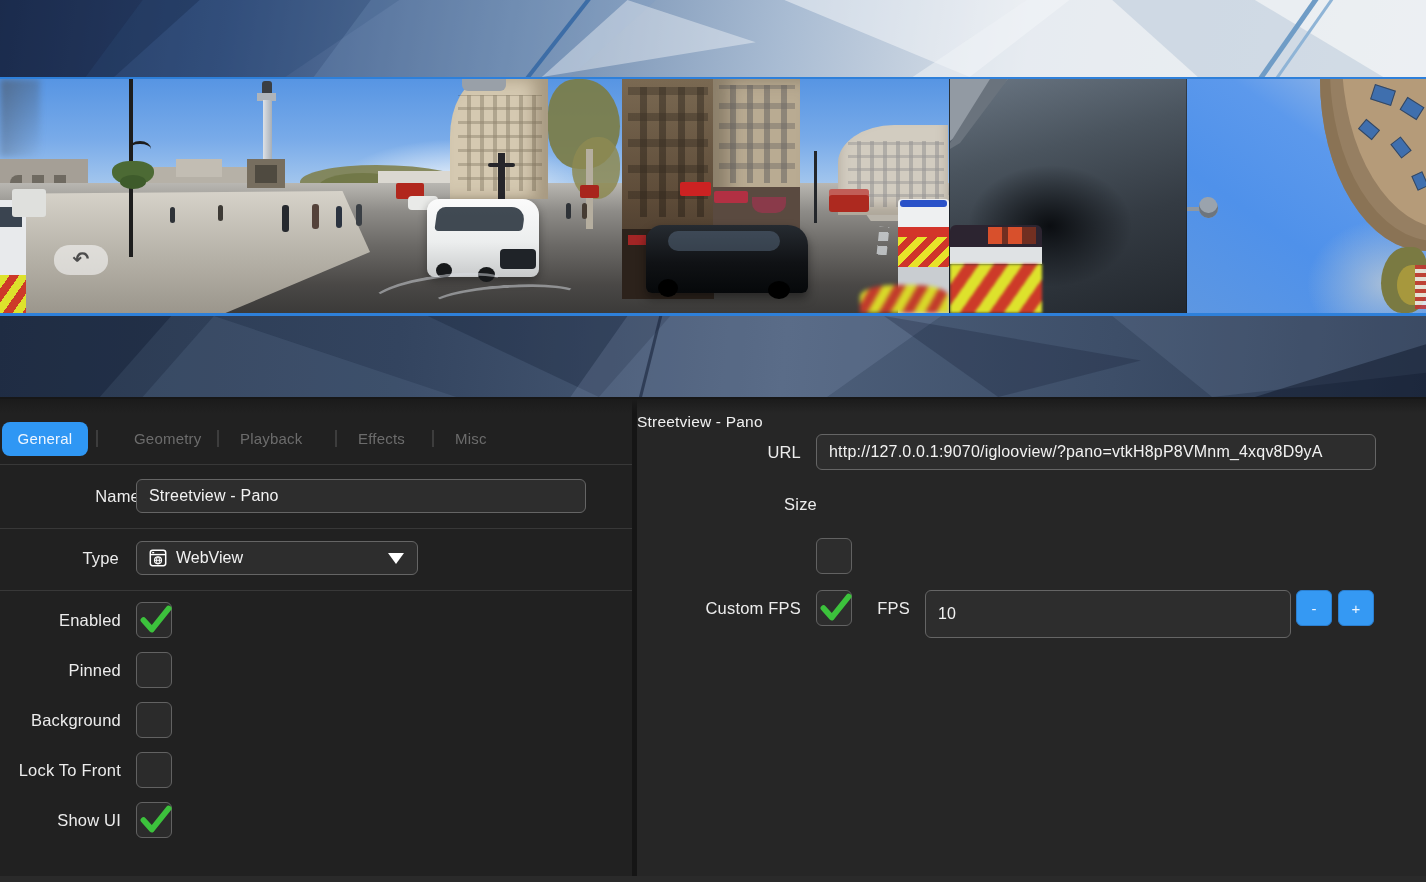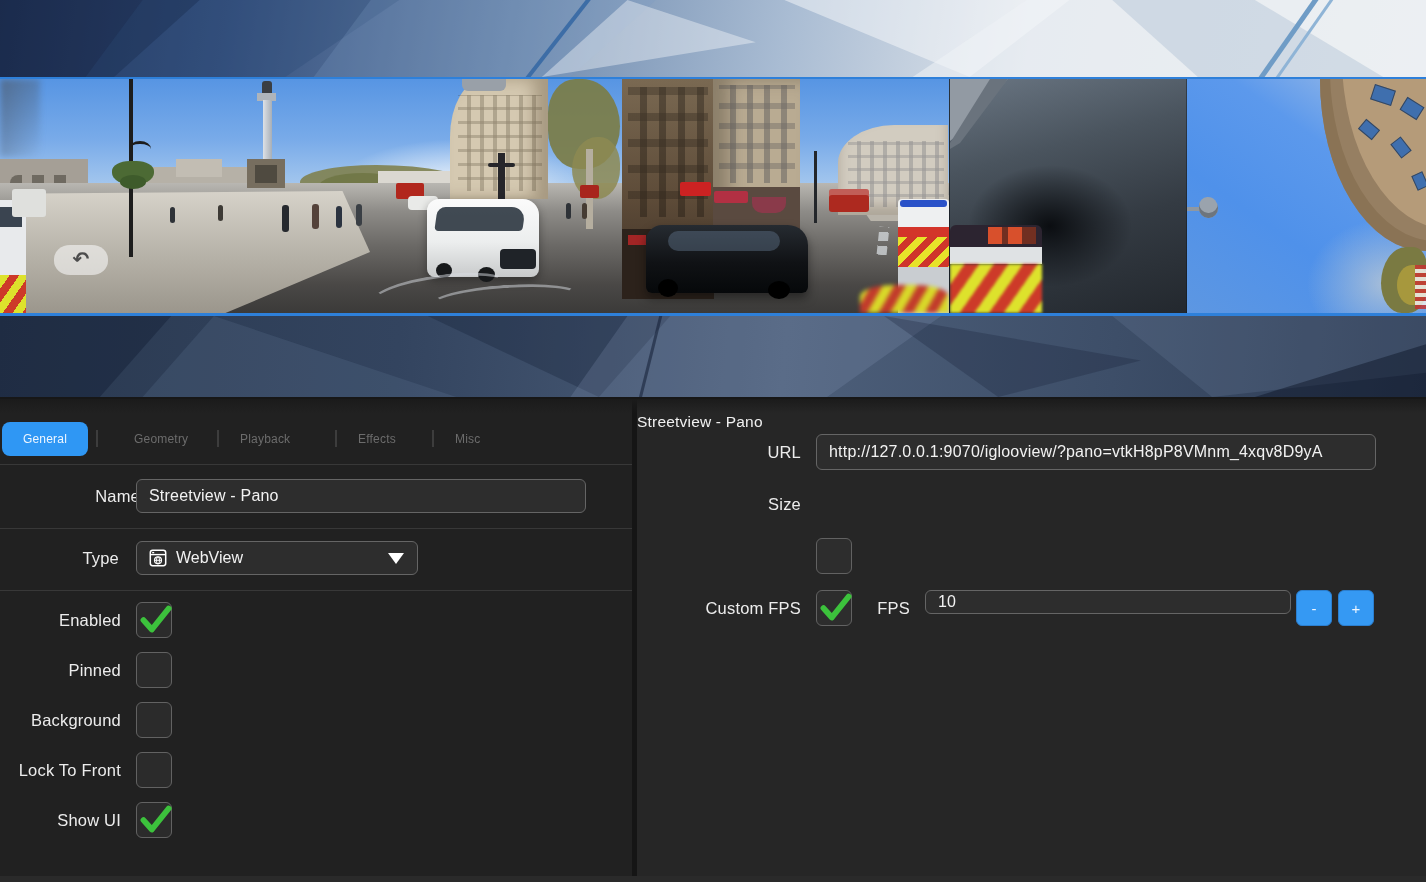--- a/index.html
+++ b/index.html
@@ -172,21 +172,21 @@
 
   
   #panel{left:0;top:397px;width:1426px;height:485px;background:#242424;border-top:2px solid #171717;}
   #panel-topfade{left:0;top:0;width:1426px;height:14px;background:linear-gradient(180deg,#1b1b1b,rgba(27,27,27,0));}
   #left-panel{left:0;top:0;width:632px;height:485px;background:#212121;}
   #panel-divider{left:632px;top:0;width:5px;height:485px;background:#151515;}
   #right-panel{left:637px;top:0;width:789px;height:485px;background:#262626;}
   #panel-bottom{left:0;top:477px;width:1426px;height:8px;background:#2a2a2a;}
 
   .hsep{position:absolute;left:0;width:632px;height:1px;background:#383838;}
-  .tab{position:absolute;top:23px;height:34px;line-height:34px;font-size:12px;color:#6c6c6c;
+  .tab{position:absolute;top:23px;height:34px;line-height:34px;font-size:15px;color:#6c6c6c;
     letter-spacing:.2px;cursor:default;}
   .tab.checked{background:var(--accent-blue,#2F97F4);color:#eef6ff;border-radius:8px;text-align:center;}
   .tabsep{position:absolute;top:31px;width:2px;height:17px;background:#3d3d3d;}
 
   .flabel{position:absolute;color:#ececec;font-size:16.5px;text-align:right;letter-spacing:.2px;}
   .tinput{position:absolute;background:#2d2d2d;border:1px solid #656565;border-radius:6px;
     color:#f2f2f2;font-family:inherit;font-size:16px;padding:0 12px;outline:none;letter-spacing:.2px;}
   .dropdown{position:absolute;background:#2d2d2d;border:1px solid #656565;border-radius:6px;
     display:flex;align-items:center;gap:9px;padding:0 12px;color:#f2f2f2;font-size:16px;}
   .caret{position:absolute;right:13px;top:11px;width:0;height:0;
@@ -412,34 +412,34 @@
     </div>
 
     <div id="panel-divider" class="abs"></div>
 
     <div id="right-panel" class="abs">
       <div id="rp-title">Streetview - Pano</div>
 
       <div class="flabel" style="left:0;top:35px;width:164px;line-height:36px;">URL</div>
       <input class="tinput" style="left: 179px; top: 35px; width: 560px; height: 36px;" value="http://127.0.0.1:9070/iglooview/?pano=vtkH8pP8VMnm_4xqv8D9yA">
 
-      <div class="flabel" style="left:0;top:87px;width:164px;line-height:36px;">Size</div>
+      <div class="flabel" style="left:16px;top:87px;width:164px;line-height:36px;">Size</div>
 
       <div class="checkbox" style="left:179px;top:139px;background:#2d2d2d;">
         
       </div>
 
       <div class="flabel" style="left:0;top:191px;width:164px;line-height:36px;">Custom FPS</div>
       <div class="checkbox checked" style="left:179px;top:191px;background:#2d2d2d;">
         <svg class="tick" viewBox="0 0 40 40">
             <path d="M9 21 L17 30 L33 10"></path>
           </svg>
       </div>
       <div class="flabel" style="left:223px;top:191px;width:50px;line-height:36px;">FPS</div>
-      <input class="tinput" style="left: 288px; top: 191px; width: 366px; height: 24px;" value="10">
+      <input class="tinput" style="left: 288px; top: 191px; width: 366px; height: 48px;" value="10">
       <button class="stepper" style="left:659px;top:191px;">-</button>
       <button class="stepper" style="left:701px;top:191px;">+</button>
     </div>
 
     <div id="panel-topfade" class="abs"></div>
     <div id="panel-bottom" class="abs"></div>
   </div>
 </div>
 
 </body></html>

